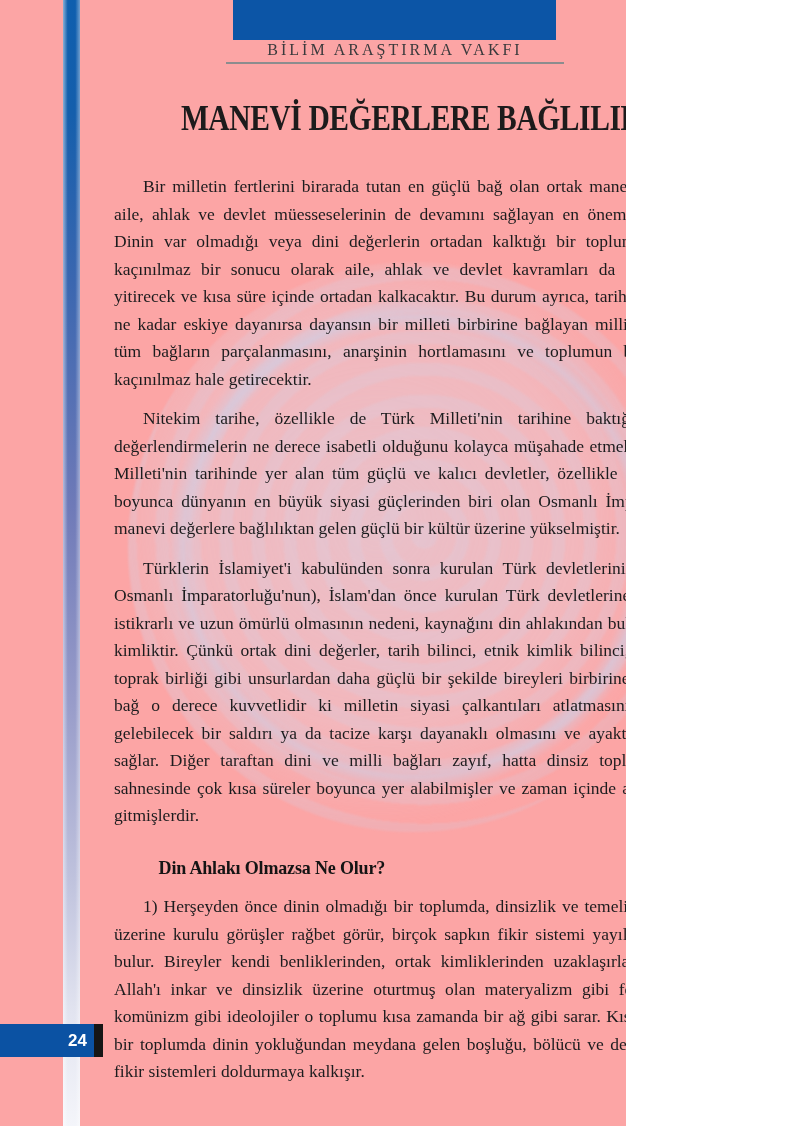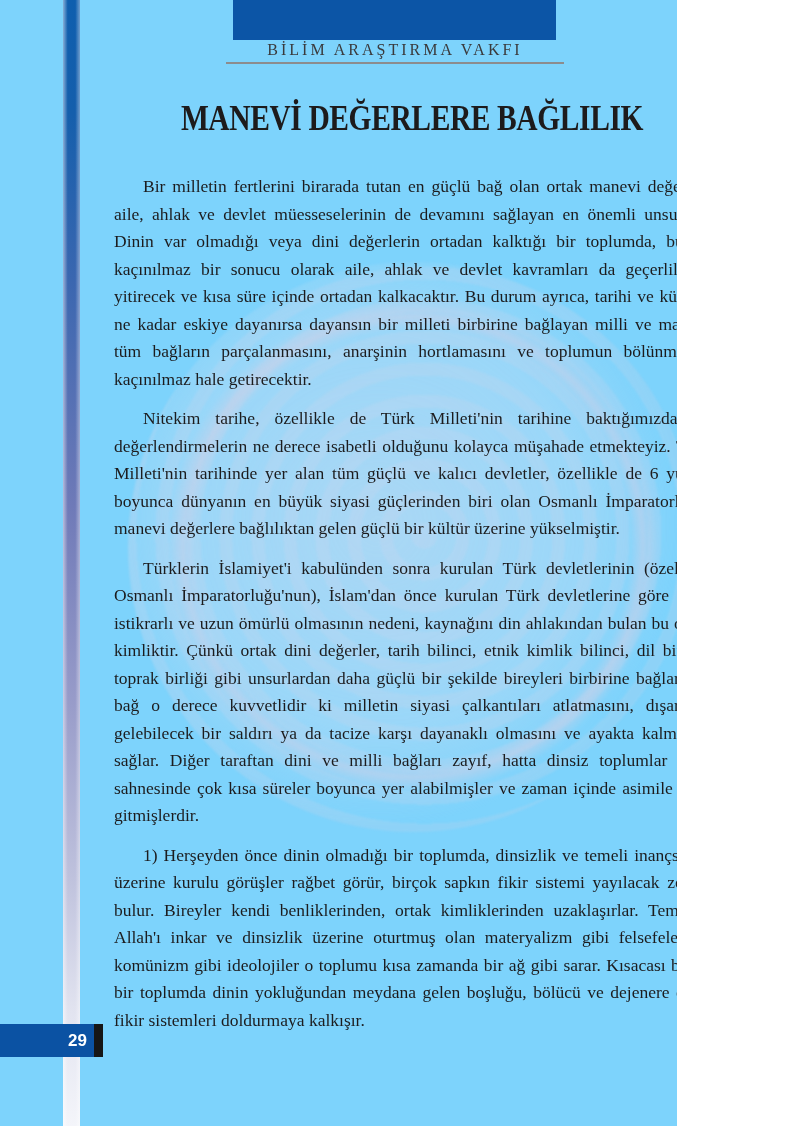--- a/index.html
+++ b/index.html
@@ -1,19 +1,19 @@
 <!DOCTYPE html>
 <html><head>
 <meta charset="utf-8">
 <style>
   html,body{margin:0;padding:0;background:#ffffff;}
   .page{
     position:relative;
-    width:677px;height:1126px;
-    background:#7dd3fc;
+    width:626px;height:1126px;
+    background:#fca5a5;
     overflow:hidden;
     font-family:"Liberation Serif", serif;
   }
 
   
   .left-strip{
     position:absolute;left:63px;top:0;width:17px;height:1126px;
     background-image:
       linear-gradient(90deg, rgba(255,255,255,0.50) 0%, rgba(255,255,255,0) 28%, rgba(255,255,255,0) 72%, rgba(255,255,255,0.40) 100%),
       linear-gradient(180deg, #0f5fae 0%, #155fac 10%, #3b67b0 25%, #6f7ab8 45%, #979bc9 62%, #bfc2dd 78%, #e2e4f0 90%, #f4f5fa 100%);
@@ -103,21 +103,22 @@
   <div class="masthead">BİLİM ARAŞTIRMA VAKFI</div>
 
   <div class="page-title">MANEVİ DEĞERLERE BAĞLILIK</div>
 
   <div class="watermark"></div>
 
   <div class="body-text">
     <p>Bir milletin fertlerini birarada tutan en güçlü bağ olan ortak manevi değerler; aile, ahlak ve devlet müesseselerinin de devamını sağlayan en önemli unsurdur. Dinin var olmadığı veya dini değerlerin ortadan kalktığı bir toplumda, bunun kaçınılmaz bir sonucu olarak aile, ahlak ve devlet kavramları da geçerliliğini yitirecek ve kısa süre içinde ortadan kalkacaktır. Bu durum ayrıca, tarihi ve kültürü ne kadar eskiye dayanırsa dayansın bir milleti birbirine bağlayan milli ve manevi tüm bağların parçalanmasını, anarşinin hortlamasını ve toplumun bölünmesini kaçınılmaz hale getirecektir.</p>
     <p>Nitekim tarihe, özellikle de Türk Milleti'nin tarihine baktığımızda bu değerlendirmelerin ne derece isabetli olduğunu kolayca müşahade etmekteyiz. Türk Milleti'nin tarihinde yer alan tüm güçlü ve kalıcı devletler, özellikle de 6 yüzyıl boyunca dünyanın en büyük siyasi güçlerinden biri olan Osmanlı İmparatorluğu, manevi değerlere bağlılıktan gelen güçlü bir kültür üzerine yükselmiştir.</p>
     <p>Türklerin İslamiyet'i kabulünden sonra kurulan Türk devletlerinin (özellikle Osmanlı İmparatorluğu'nun), İslam'dan önce kurulan Türk devletlerine göre daha istikrarlı ve uzun ömürlü olmasının nedeni, kaynağını din ahlakından bulan bu ortak kimliktir. Çünkü ortak dini değerler, tarih bilinci, etnik kimlik bilinci, dil birliği, toprak birliği gibi unsurlardan daha güçlü bir şekilde bireyleri birbirine bağlar. Bu bağ o derece kuvvetlidir ki milletin siyasi çalkantıları atlatmasını, dışarıdan gelebilecek bir saldırı ya da tacize karşı dayanaklı olmasını ve ayakta kalmasını sağlar. Diğer taraftan dini ve milli bağları zayıf, hatta dinsiz toplumlar tarih sahnesinde çok kısa süreler boyunca yer alabilmişler ve zaman içinde asimile olup gitmişlerdir.</p>
+    <h2 class="section-heading"><span class="squeeze">Din Ahlakı Olmazsa Ne Olur?</span></h2>
     <p>1) Herşeyden önce dinin olmadığı bir toplumda, dinsizlik ve temeli inançsızlık üzerine kurulu görüşler rağbet görür, birçok sapkın fikir sistemi yayılacak zemin bulur. Bireyler kendi benliklerinden, ortak kimliklerinden uzaklaşırlar. Temelini Allah'ı inkar ve dinsizlik üzerine oturtmuş olan materyalizm gibi felsefeler ve komünizm gibi ideolojiler o toplumu kısa zamanda bir ağ gibi sarar. Kısacası böyle bir toplumda dinin yokluğundan meydana gelen boşluğu, bölücü ve dejenere edici fikir sistemleri doldurmaya kalkışır.</p>
   </div>
 
   <div class="page-number-bar">
-    <span class="page-number">29</span>
+    <span class="page-number">24</span>
   </div>
   <div class="page-number-tab"></div>
 
 </div>
 
 </body></html>

